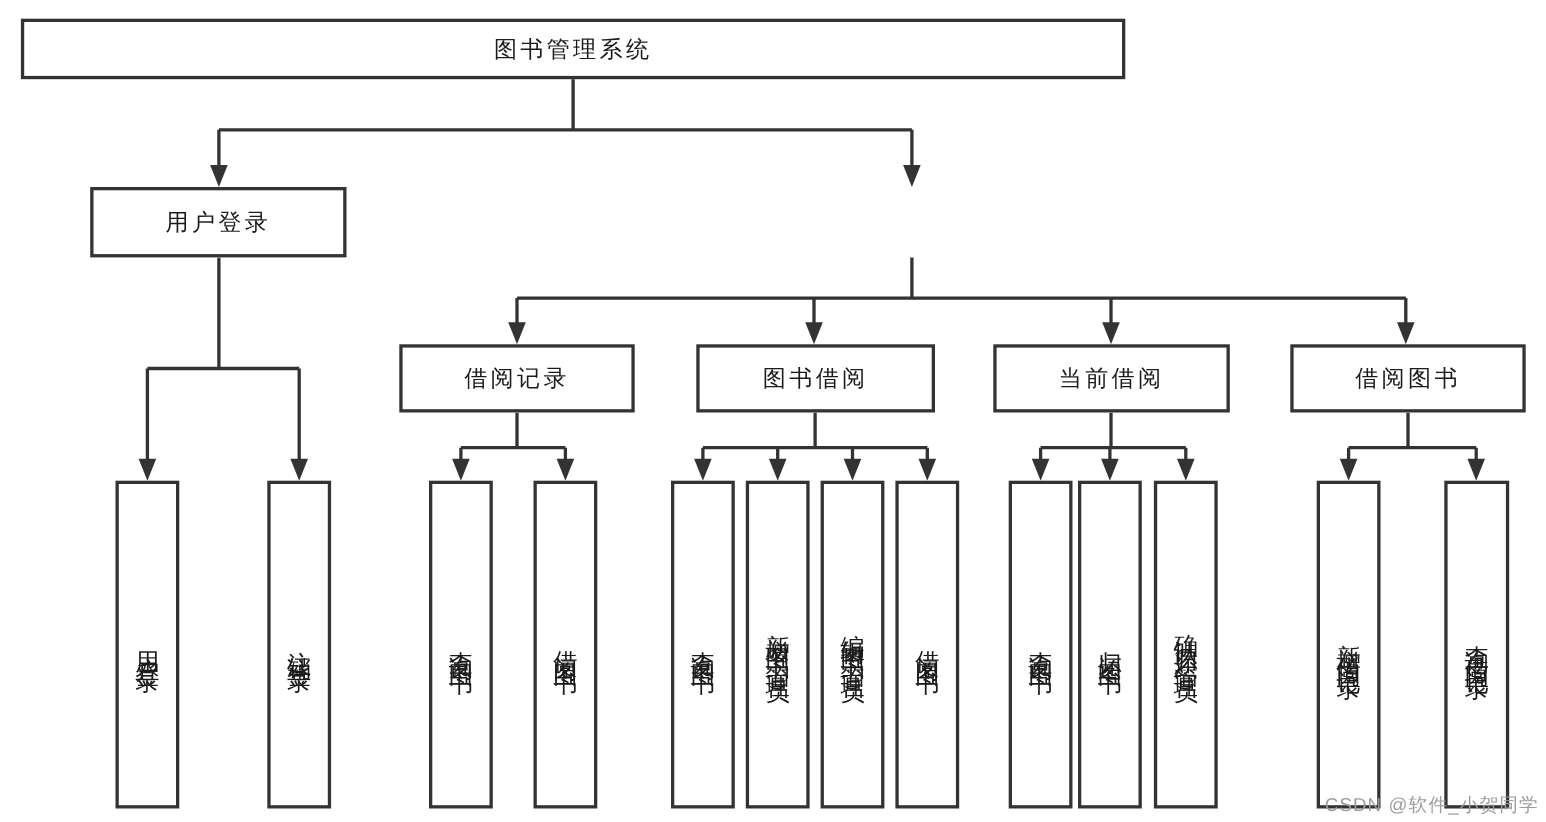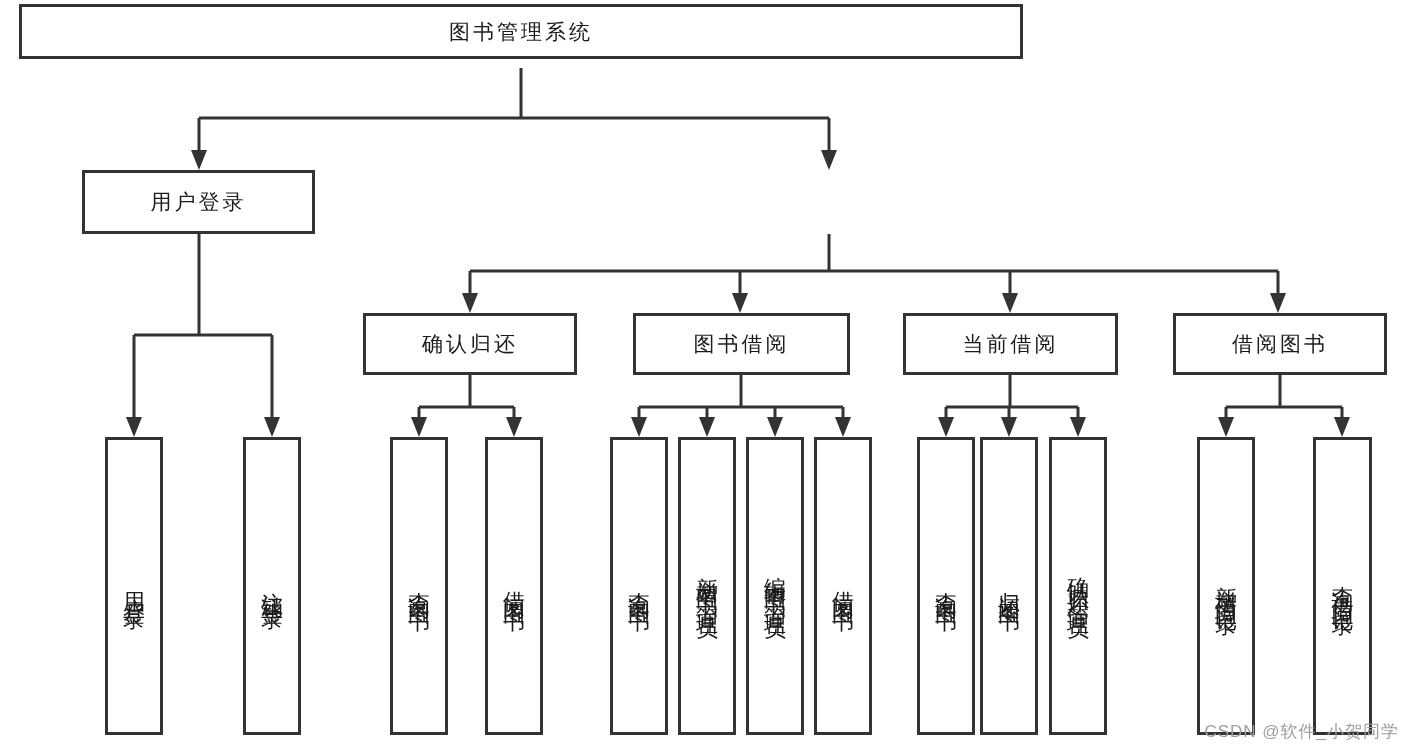--- a/index.html
+++ b/index.html
@@ -94,30 +94,30 @@
       <polygon points="767,417 783,417 775,437"></polygon>
       <polygon points="835,417 851,417 843,437"></polygon>
       <polygon points="938,417 954,417 946,437"></polygon>
       <polygon points="1001,417 1017,417 1009,437"></polygon>
       <polygon points="1070,417 1086,417 1078,437"></polygon>
       <polygon points="1218,417 1234,417 1226,437"></polygon>
       <polygon points="1334,417 1350,417 1342,437"></polygon>
     </g>
   </svg>
 
-  <div class="node" style="left:19px;top:4px;width:1004px;height:55px">
+  <div class="node" style="left:19px;top:17px;width:1004px;height:55px">
     <span class="hlabel">图书管理系统</span>
   </div>
 
   <div class="node" style="left:82px;top:170px;width:233px;height:64px">
     <span class="hlabel">用户登录</span>
   </div>
 
   <div class="node" style="left:363px;top:313px;width:214px;height:62px">
-    <span class="hlabel">确认归还</span>
+    <span class="hlabel">借阅记录</span>
   </div>
   <div class="node" style="left:903px;top:313px;width:215px;height:62px">
     <span class="hlabel">当前借阅</span>
   </div>
   <div class="node" style="left:633px;top:313px;width:217px;height:62px">
     <span class="hlabel">图书借阅</span>
   </div>
   <div class="node" style="left:1173px;top:313px;width:214px;height:62px">
     <span class="hlabel">借阅图书</span>
   </div>

